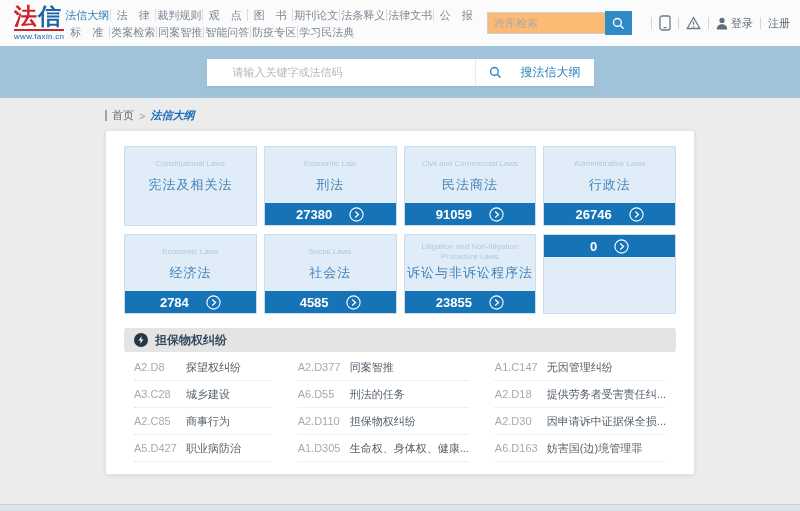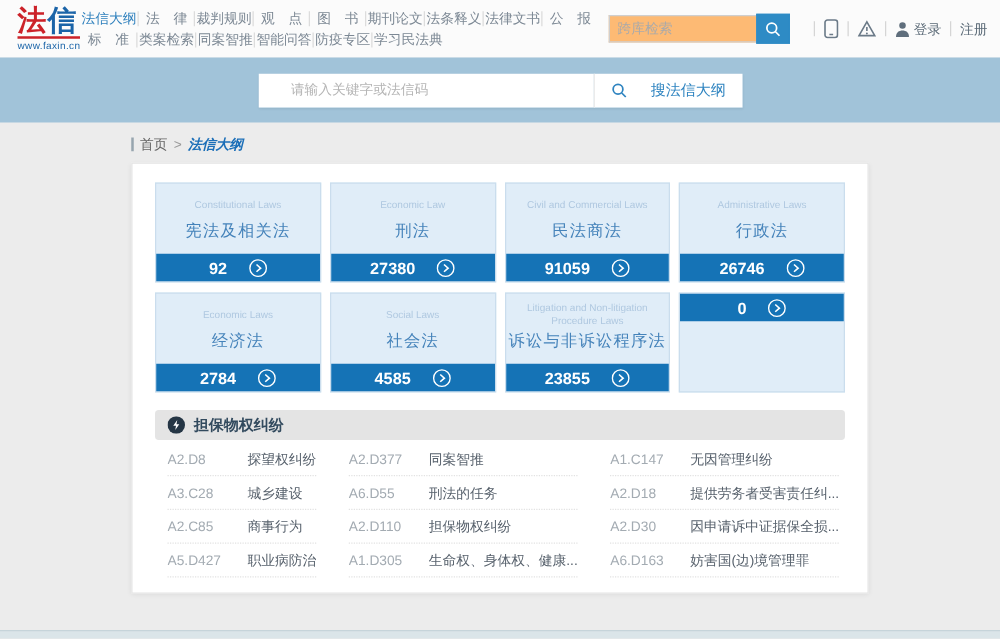--- a/index.html
+++ b/index.html
@@ -46,21 +46,21 @@
   .card { background:#e0edf8; border:1px solid #cadded; cursor:pointer; }
   .card-body { height:56px; display:flex; flex-direction:column; align-items:center; padding-top:6px; }
   .card-en { font-size:8px; color:#afc8e0; text-align:center; line-height:1.25; height:21px; display:flex; align-items:center; justify-content:center; padding:0 4px; }
   .card-zh { font-size:13px; color:#4583ba; margin-top:2px; letter-spacing:1px; white-space:nowrap; }
   .card-foot { height:22px; background:#1573b6; display:flex; align-items:center; justify-content:center; gap:17px; }
   .card-count { font-size:13px; font-weight:bold; color:#fff; }
   
   .section-bar { margin-top:14px; height:24px; background:#e4e4e4; border-radius:3px; display:flex; align-items:center; padding:0 10px; gap:7px; }
   .section-title { font-size:12px; color:#324a5e; font-weight:bold; }
   .latest { margin:2px 10px 0; display:grid; grid-template-columns:1fr 1fr 1fr; column-gap:26px; }
-  .list-item { display:flex; gap:20px; padding:6px 0 5px; border-bottom:1px dotted #e2e2e2; font-size:11px; align-items:baseline; white-space:nowrap; overflow:hidden; cursor:pointer; }
+  .list-item { display:flex; gap:8px; padding:6px 0 5px; border-bottom:1px dotted #e2e2e2; font-size:11px; align-items:baseline; white-space:nowrap; overflow:hidden; cursor:pointer; }
   .item-code { color:#a3abb2; min-width:44px; flex:none; }
   .item-title { color:#57616c; overflow:hidden; }
   
   .footer-strip { position:absolute; left:0; right:0; bottom:0; height:7px; background:#dbe5e9; border-top:1px solid #c6d4da; }
   svg { display:block; }
 </style>
 </head>
 <body>
 
 <div class="header">
@@ -160,29 +160,20 @@
 
 <div class="panel">
 
   <div class="cards">
 
     <div class="card">
       <div class="card-body">
         <div class="card-en">Constitutional Laws</div>
         <div class="card-zh">宪法及相关法</div>
       </div>
-      <div class="card-foot">
-        <span class="card-count">92</span>
-        <span>
-            <svg width="15" height="15" viewBox="0 0 15 15">
-              <circle cx="7.5" cy="7.5" r="6.6" fill="none" stroke="#fff" stroke-width="1.1"></circle>
-              <path d="M6.2 4.6 L9.5 7.5 L6.2 10.4" fill="none" stroke="#fff" stroke-width="1.3"></path>
-            </svg>
-          </span>
-      </div>
     </div>
 
     <div class="card">
       <div class="card-body">
         <div class="card-en">Economic Law</div>
         <div class="card-zh">刑法</div>
       </div>
       <div class="card-foot">
         <span class="card-count">27380</span>
         <span>

